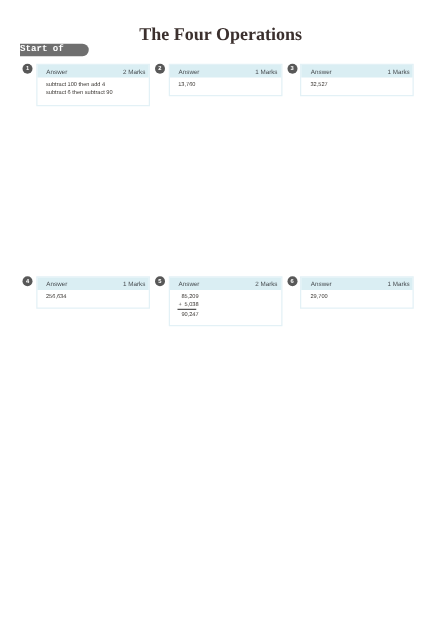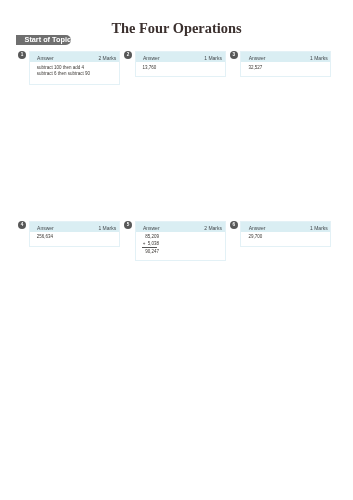--- a/index.html
+++ b/index.html
@@ -5,22 +5,22 @@
   html,body{margin:0;padding:0;}
   body{width:353px;height:500px;background:#ffffff;font-family:"Liberation Sans",sans-serif;overflow:hidden;-webkit-font-smoothing:antialiased;}
   .page{position:relative;width:353px;height:500px;background:#fff;}
 
   .title{position:absolute;left:0;top:21.9px;width:353px;text-align:center;
          font-family:"Liberation Serif",serif;font-size:14.4px;font-weight:700;color:#3b302e;
          letter-spacing:0px;line-height:13px;}
 
   .topic-badge{position:absolute;left:16px;top:34.8px;width:55px;height:10px;
         background:#6f6f6f;border-radius:0 5px 5px 0;color:#ffffff;
-        font-family:Liberation Sans, sans-serif;font-size:7.3px;font-weight:700;
-        line-height:10px;text-align:right;}
+        font-family:Liberation Mono, monospace;font-size:7.3px;font-weight:700;
+        line-height:10px;text-align:left;}
 
   .qcell{position:absolute;}
   .qnum{position:absolute;left:0;top:0px;width:8.3px;height:8.3px;border-radius:50%;
         background:#585858;color:#ffffff;font-size:4.6px;line-height:8.9px;text-align:center;
         font-weight:700;font-family:"Liberation Sans",sans-serif;}
   .abox{position:absolute;left:10.8px;top:0;width:91px;border:0.8px solid #e3f1f6;
         background:#ffffff;box-sizing:border-box;}
   .ahead{background:#daeef3;height:9.7px;position:relative;}
   .ahead .al{position:absolute;left:7.3px;top:3.8px;font-size:5px;color:#44494d;line-height:5.5px;}
   .ahead .am{position:absolute;right:2.6px;top:3.8px;font-size:5px;color:#44494d;line-height:5.5px;}

